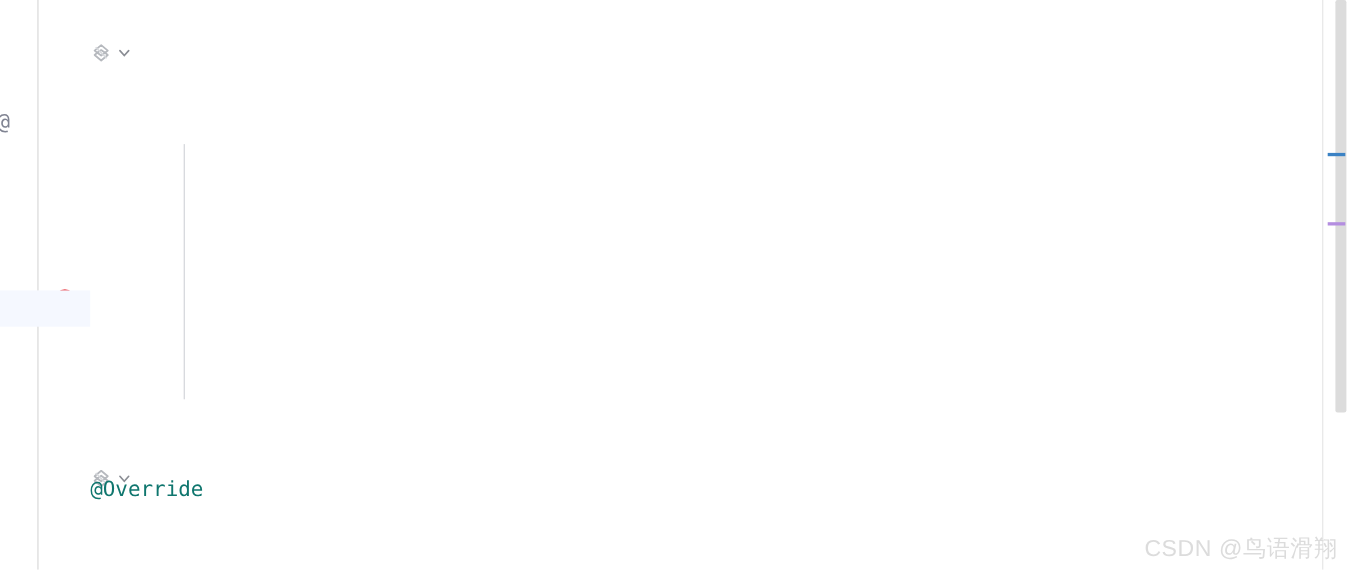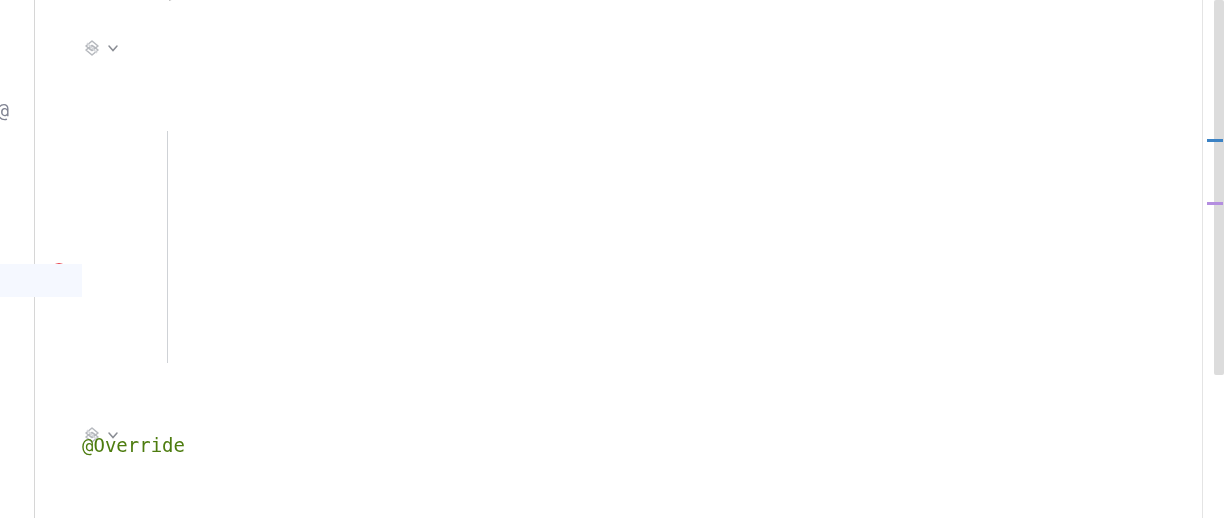--- a/index.html
+++ b/index.html
@@ -83,21 +83,21 @@
     position: absolute;
     left: 0; top: 0;
     width: 1160px;
     font-family: "DejaVu Sans Mono", monospace;
     font-size: 19px;
     line-height: 33px;
     white-space: pre;
     color: #080808;
   }
   .line { height: 33px; white-space: pre; }
-  .anno    { color: #4d7c0f; }
+  .anno    { color: #0f766e; }
 
   
   .gmark {
     position: absolute;
     display: flex;
     align-items: center;
     gap: 4px;
   }
 
   
@@ -251,14 +251,15 @@
 
     </div>
   </div>
 
   <div class="stripe">
     <div class="stripe-thumb"></div>
     <div class="stripe-mark mark-blue"></div>
     <div class="stripe-mark mark-purple"></div>
   </div>
 
+  <div class="watermark">CSDN @鸟语滑翔</div>
 
 </div>
 
 </body></html>

